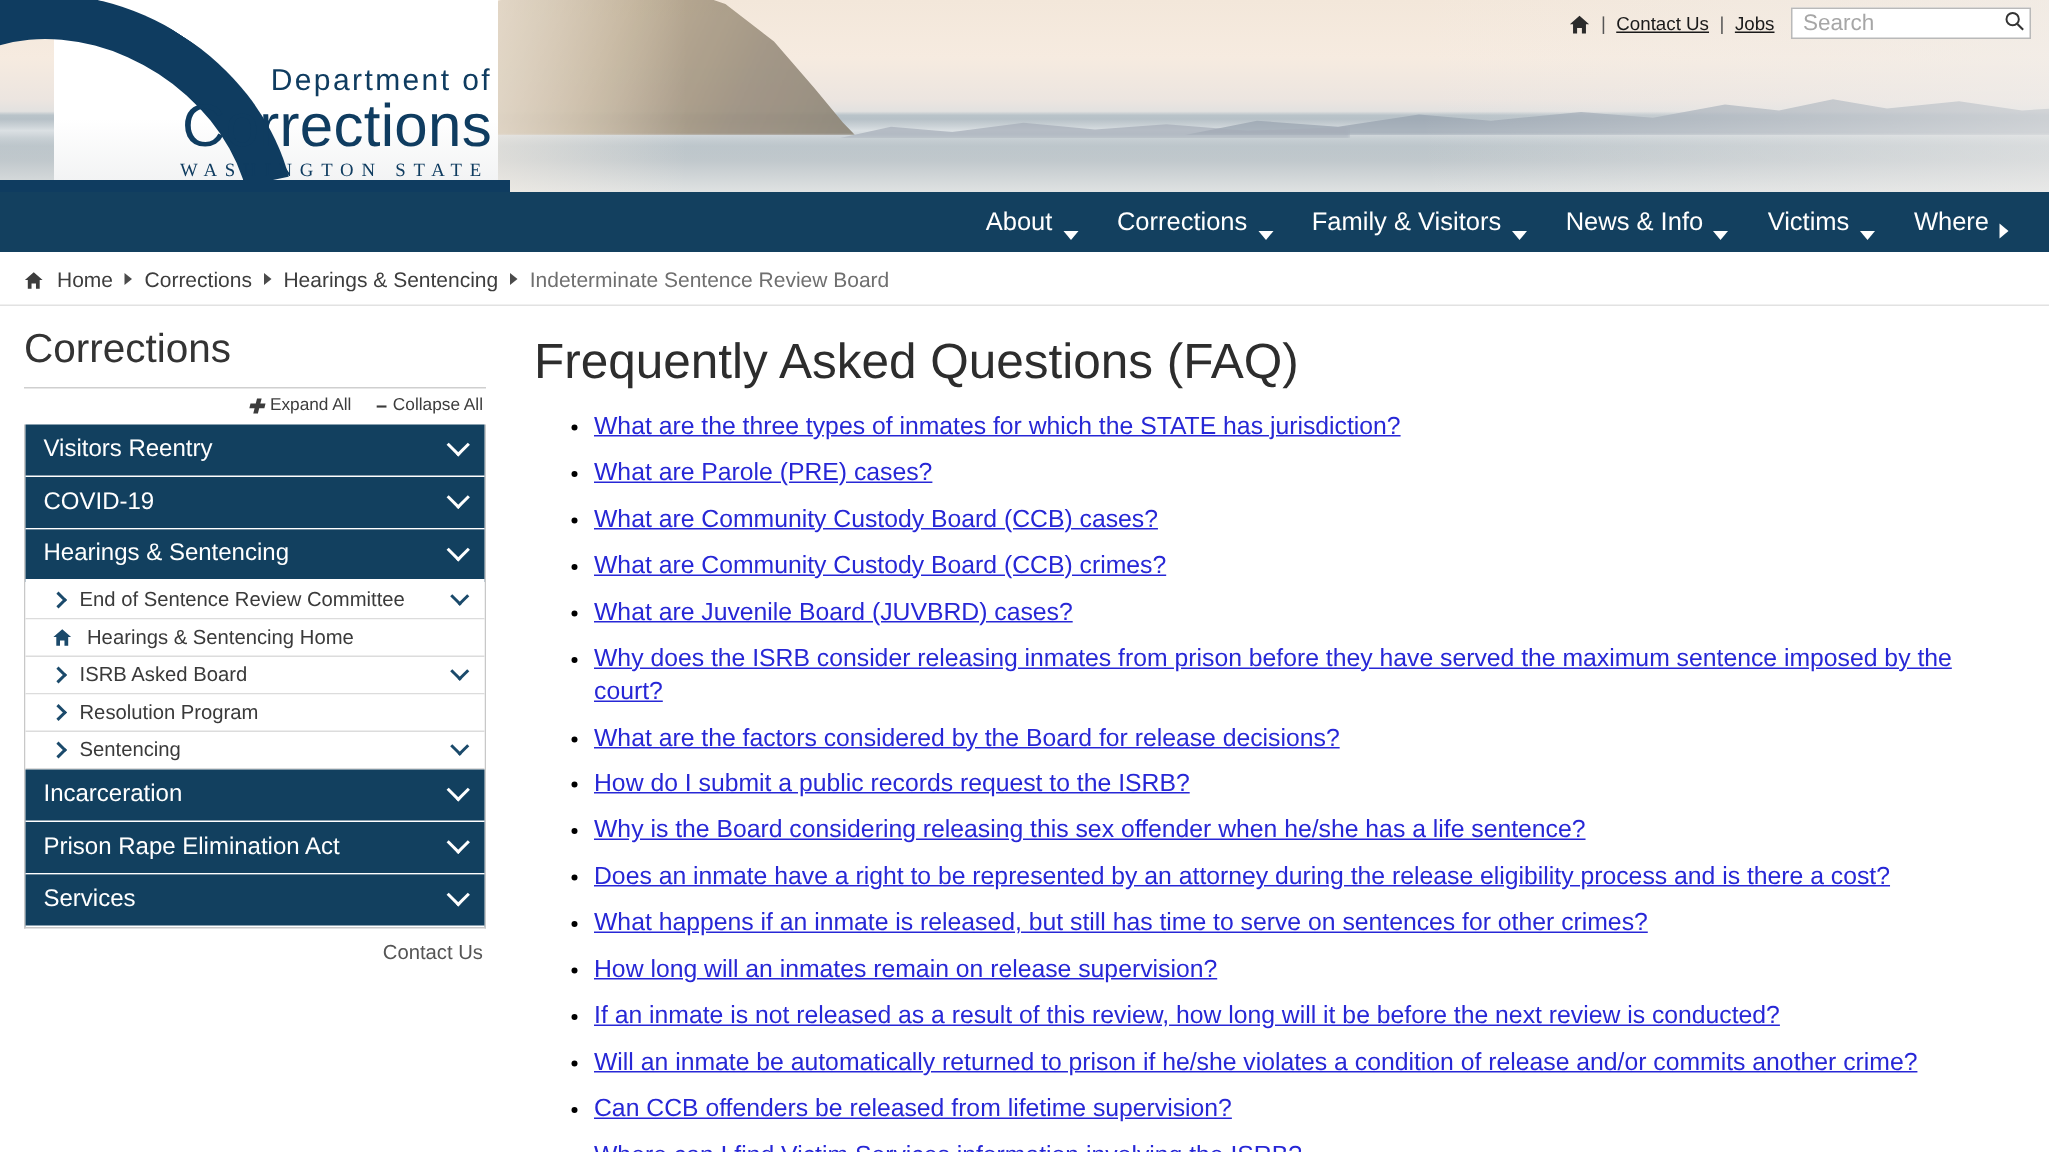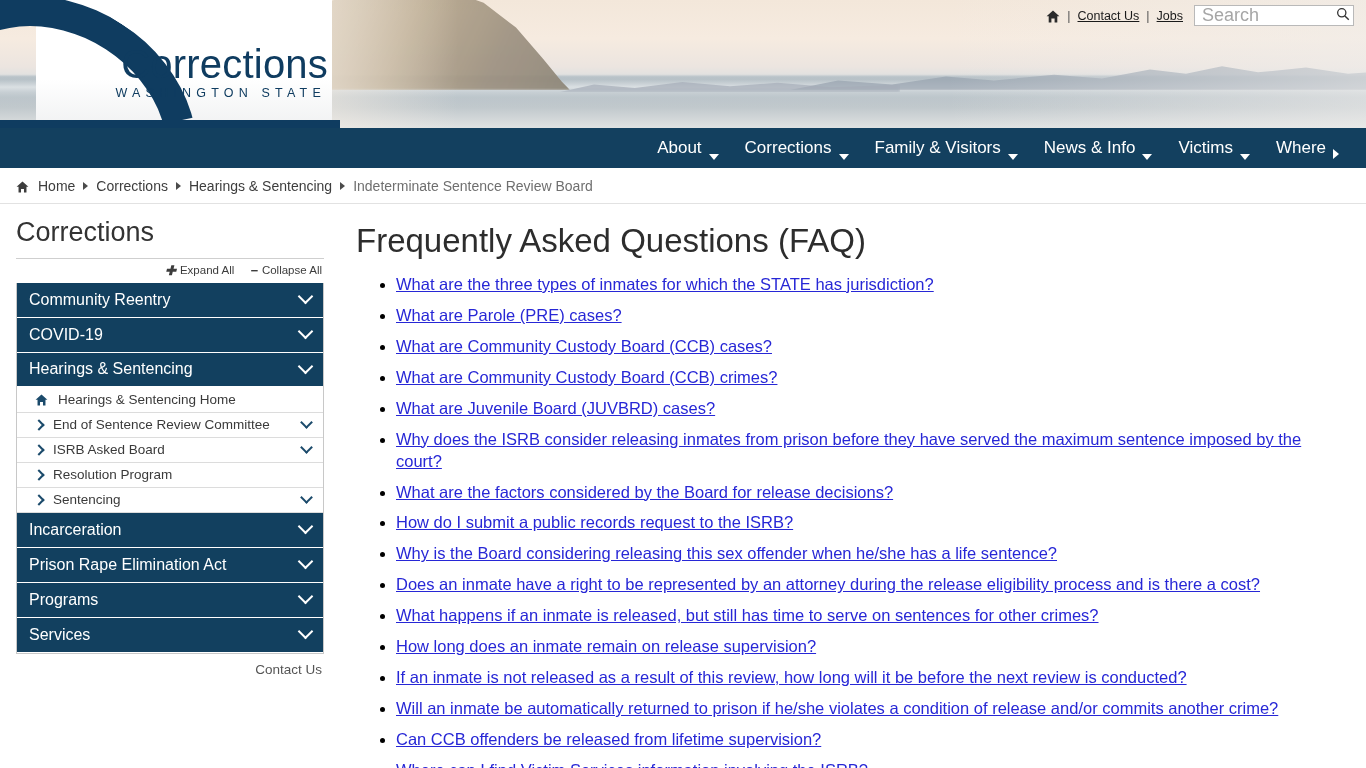--- a/index.html
+++ b/index.html
@@ -127,20 +127,21 @@
     letter-spacing: 0.2px;
     line-height: 1.04;
     font-weight: 400;
   }
   .logo-state {
     font-size: 12.5px;
     letter-spacing: 5.2px;
     line-height: 1;
     margin-top: 1px;
     margin-right: 2px;
+    font-family: Liberation Serif, serif;
   }
 
   
   .utility {
     position: absolute;
     right: 12px; top: 5px;
     display: flex;
     align-items: center;
     gap: 7px;
     z-index: 10;
@@ -160,21 +161,21 @@
     width: 160px; height: 21px;
     border: 1px solid #b9b9b9;
     background: #fff;
     display: flex;
     align-items: center;
   }
   .searchbox input {
     border: 0; outline: 0;
     width: 132px; height: 17px;
     margin-left: 5px;
-    font-size: 18px;
+    font-size: 15px;
     font-family: "Liberation Sans", sans-serif;
     color: #333;
     background: transparent;
   }
   .searchbox input::placeholder { color: #a6a6a6; }
   .search-btn {
     width: 22px; height: 19px;
     display: flex; align-items: center; justify-content: center;
     background: transparent; border: 0; cursor: pointer; padding: 0;
   }
@@ -364,20 +365,21 @@
   <div class="mountain-mid"></div>
   <div class="cliff"></div>
   <div class="cliff-haze"></div>
   <div class="banner-fade-right"></div>
 
   <div class="logo-block">
     <div class="logo-white"></div>
     <div class="logo-arc"></div>
     <div class="logo-arc-mask"></div>
     <div class="logo-text">
+      <div class="logo-dept">Department of</div>
       <div class="logo-corr">Corrections</div>
       <div class="logo-state">WASHINGTON STATE</div>
     </div>
   </div>
 
   <div class="utility">
     <span class="home-ic">
       <svg viewBox="0 0 14 13" width="14" height="13">
           <path d="M7 0.5 L13.4 6.2 H11.3 V12.4 H8.6 V8.6 H5.4 V12.4 H2.7 V6.2 H0.6 Z" fill="#2b2b2b"></path>
         </svg>
@@ -455,49 +457,49 @@
       </span>
       <span class="ctl">
         <i class="minus-ic">−</i>
         <span>Collapse All</span>
       </span>
     </div>
 
     <div class="acc-list">
 
       <div class="acc-top">
-        <span>Community Reentry</span>
+        <span>Visitors Reentry</span>
         <i class="chev"></i>
       </div>
 
       <div class="acc-top">
         <span>COVID-19</span>
         <i class="chev"></i>
       </div>
 
       <div class="acc-top active">
         <span>Hearings &amp; Sentencing</span>
         <i class="chev"></i>
+      </div>
+
+      <div class="sub-item">
+        <i class="chev-right-dark"></i>
+        <span class="lbl">End of Sentence Review Committee</span>
+        <i class="chev-dark"></i>
       </div>
 
       <div class="sub-item">
         <span class="home-ic-dark">
           <svg viewBox="0 0 14 13" width="13" height="12">
               <path d="M7 0.5 L13.4 6.2 H11.3 V12.4 H8.6 V8.6 H5.4 V12.4 H2.7 V6.2 H0.6 Z" fill="#1b4a6b"></path>
             </svg>
         </span>
         <span class="lbl">Hearings &amp; Sentencing Home</span>
       </div>
 
-      <div class="sub-item">
-        <i class="chev-right-dark"></i>
-        <span class="lbl">End of Sentence Review Committee</span>
-        <i class="chev-dark"></i>
-      </div>
-
 
       <div class="sub-item">
         <i class="chev-right-dark"></i>
         <span class="lbl">ISRB Asked Board</span>
         <i class="chev-dark"></i>
       </div>
 
       <div class="sub-item">
         <i class="chev-right-dark"></i>
         <span class="lbl">Resolution Program</span>
@@ -512,24 +514,20 @@
       <div class="acc-top">
         <span>Incarceration</span>
         <i class="chev"></i>
       </div>
 
       <div class="acc-top">
         <span>Prison Rape Elimination Act</span>
         <i class="chev"></i>
       </div>
 
-      <div class="acc-top">
-        <span>Programs</span>
-        <i class="chev"></i>
-      </div>
 
       <div class="acc-top">
         <span>Services</span>
         <i class="chev"></i>
       </div>
 
     </div>
 
     <div class="contact-row">
       <a href="#">Contact Us</a>
@@ -544,20 +542,20 @@
       <li><a href="#">What are Parole (PRE) cases?</a></li>
       <li><a href="#">What are Community Custody Board (CCB) cases?</a></li>
       <li><a href="#">What are Community Custody Board (CCB) crimes?</a></li>
       <li><a href="#">What are Juvenile Board (JUVBRD) cases?</a></li>
       <li><a href="#">Why does the ISRB consider releasing inmates from prison before they have served the maximum sentence imposed by the court?</a></li>
       <li><a href="#">What are the factors considered by the Board for release decisions?</a></li>
       <li><a href="#">How do I submit a public records request to the ISRB?</a></li>
       <li><a href="#">Why is the Board considering releasing this sex offender when he/she has a life sentence?</a></li>
       <li><a href="#">Does an inmate have a right to be represented by an attorney during the release eligibility process and is there a cost?</a></li>
       <li><a href="#">What happens if an inmate is released, but still has time to serve on sentences for other crimes?</a></li>
-      <li><a href="#">How long does an inmate remain on release supervision?</a></li>
+      <li><a href="#">How long will an inmates remain on release supervision?</a></li>
       <li><a href="#">If an inmate is not released as a result of this review, how long will it be before the next review is conducted?</a></li>
       <li><a href="#">Will an inmate be automatically returned to prison if he/she violates a condition of release and/or commits another crime?</a></li>
       <li><a href="#">Can CCB offenders be released from lifetime supervision?</a></li>
       <li><a href="#">Where can I find Victim Services information involving the ISRB?</a></li>
     </ul>
   </div>
 </div>
 
 </body></html>

